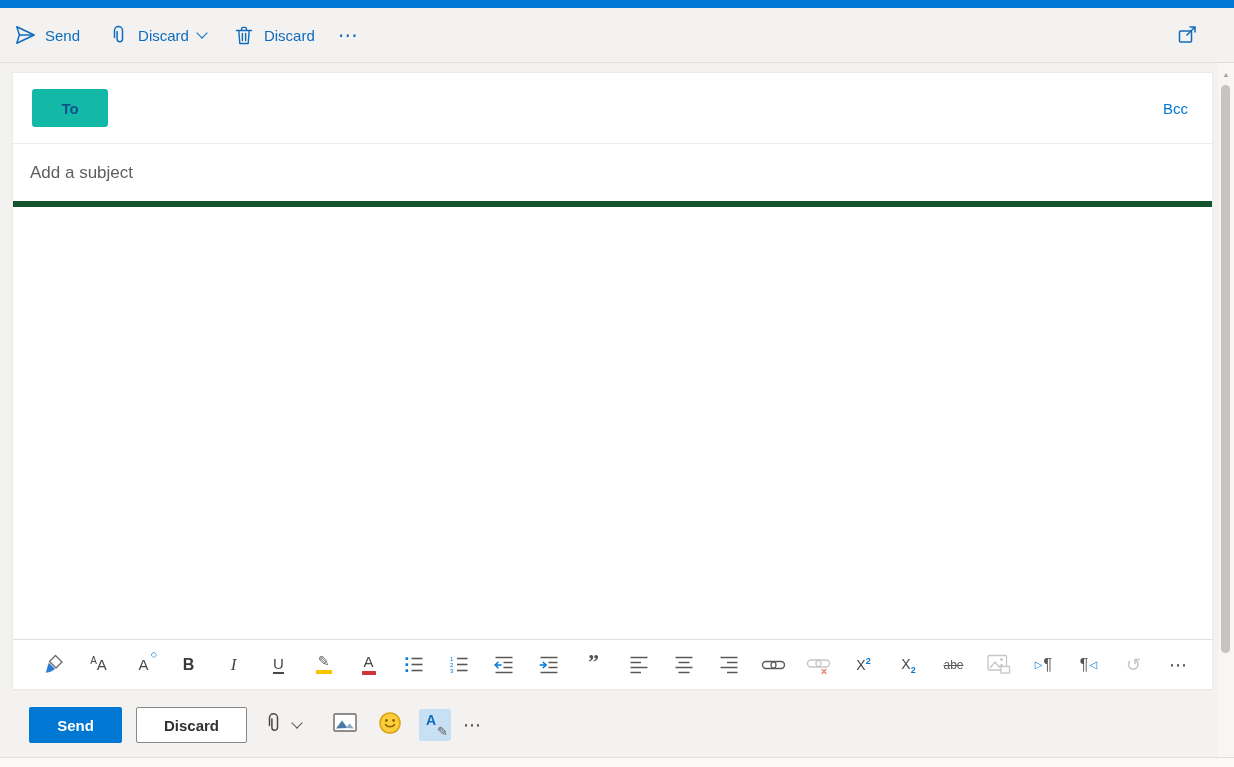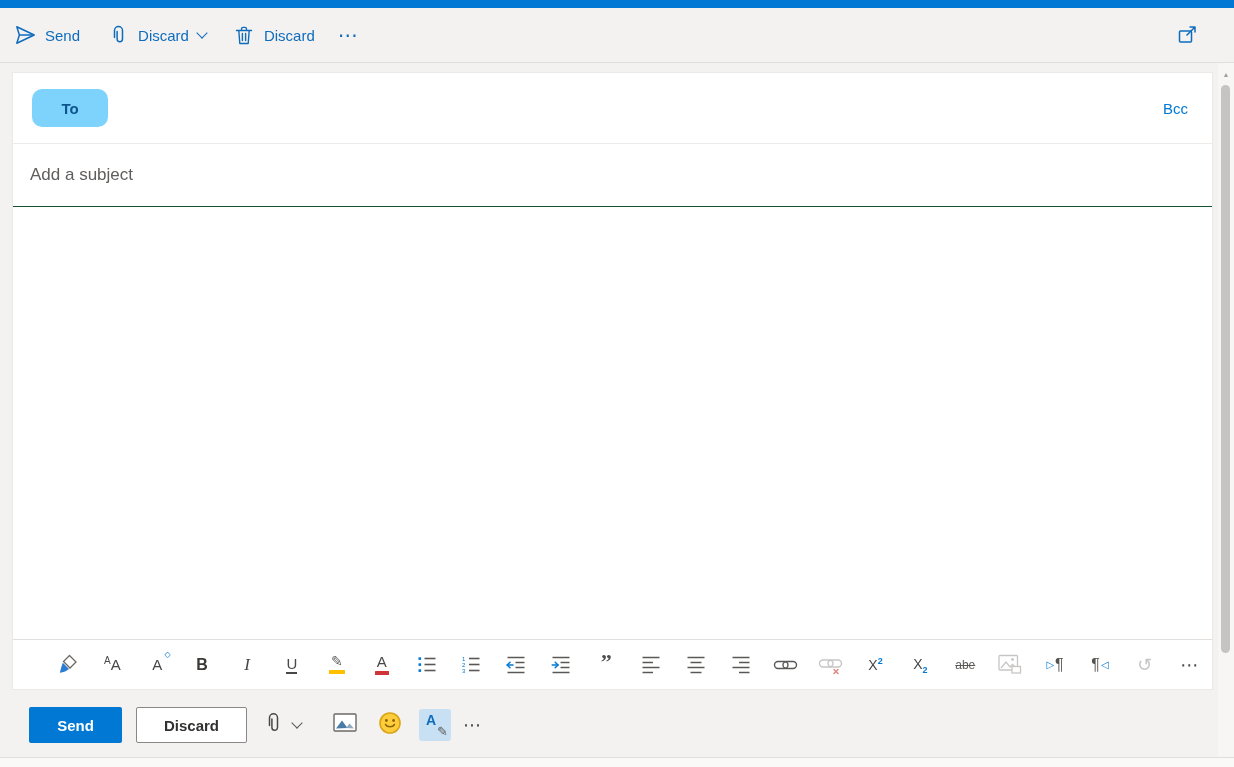--- a/index.html
+++ b/index.html
@@ -36,43 +36,43 @@
   .panel {
     position:absolute; left:12px; top:72px; width:1201px; height:618px;
     background:#ffffff; border:1px solid #ebe9e7;
     display:flex; flex-direction:column;
   }
   .recip-row {
     height:71px; border-bottom:1px solid #edebe9;
     display:flex; align-items:center; flex:none;
   }
   .chip {
-    margin-left:19px; width:76px; height:38px; border-radius:10px;
-    background:#7dd3fc; color:#0f548c; font-size:15px; font-weight:600;
+    margin-left:19px; width:76px; height:38px; border-radius:3px;
+    background:#14b8a6; color:#0f548c; font-size:15px; font-weight:600;
     display:flex; align-items:center; justify-content:center; cursor:pointer; flex:none;
   }
   .recip-input {
     flex:1; border:none; outline:none; background:transparent;
     font:inherit; font-size:15px; height:100%; padding:0 14px;
   }
   .bcc-link { color:#0078d4; font-size:15px; margin-right:24px; cursor:pointer; flex:none; }
 
-  .subject-row { height:63px; border-bottom:1px solid #14532d; display:flex; align-items:center; flex:none; }
+  .subject-row { height:63px; border-bottom:6px solid #14532d; display:flex; align-items:center; flex:none; }
   .subject-input {
     width:100%; border:none; outline:none; background:transparent;
     font-family:"Liberation Sans", sans-serif; font-size:17px; color:#323130; padding:0 17px;
   }
   .subject-input::placeholder { color:#605e5c; opacity:1; }
 
   .body-area { flex:1; padding:12px 17px; font-size:15px; outline:none; }
 
   
   .fmt-bar {
     flex:none; height:50px; border-top:1px solid #e1dfdd;
-    display:flex; align-items:center; padding-left:32px;
+    display:flex; align-items:center; padding-left:18px;
   }
   .fmt-slot {
     width:45px; height:50px; display:flex; flex-direction:column;
     align-items:center; justify-content:center; cursor:pointer;
     color:#4a4846; position:relative;
   }
   .fmt-slot svg { display:block; }
   .g-font-small { font-size:10px; vertical-align:6px; }
   .g-font-large { font-size:15px; }
   .g-fs-letter { font-size:15px; }

